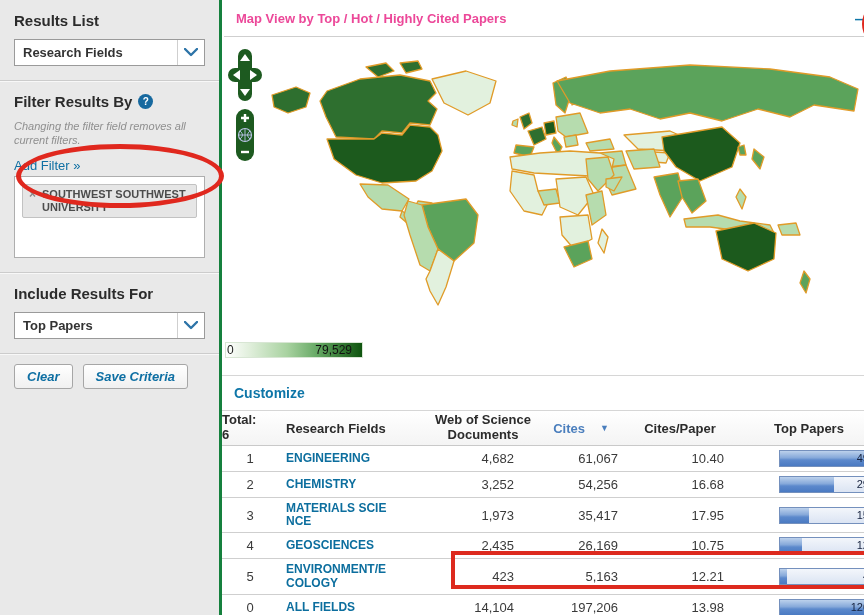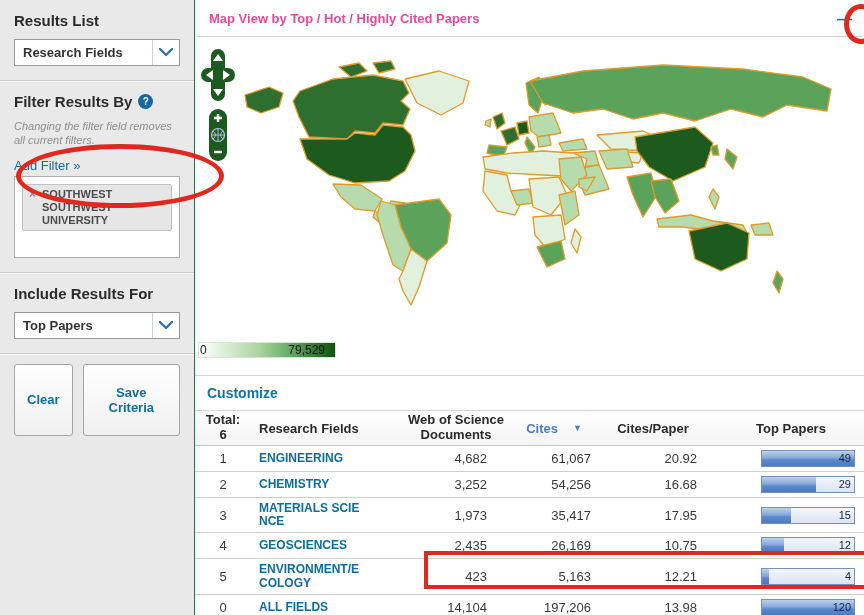--- a/index.html
+++ b/index.html
@@ -5,21 +5,21 @@
   html,body{margin:0;padding:0;}
   body{
     width:864px;height:615px;overflow:hidden;position:relative;
     font-family:"Liberation Sans","DejaVu Sans",sans-serif;
     background:#ffffff;color:#333;
   }
   .app{display:flex;width:864px;height:615px;}
 
   
   .sidebar{
-    width:195px;flex:none;background:#e9e9e9;border-right:1px solid #15803d;
+    width:222px;flex:none;background:#e9e9e9;border-right:3px solid #15803d;
     box-sizing:border-box;position:relative;
   }
   .side-sec{padding:10px 14px 14px 14px;}
   .side-sec + .side-sec{border-top:1px solid #cccccc;box-shadow:inset 0 1px 0 #f8f8f8;}
   .side-title{font-size:15px;font-weight:bold;color:#2b2b2b;margin:2px 0 10px 0;display:flex;align-items:center;gap:6px;}
   .selectbox{
     height:25px;background:#ffffff;border:1px solid #9a9a9a;display:flex;align-items:center;
     font-size:13px;font-weight:bold;color:#333;cursor:pointer;
   }
   .selectbox .sel-label{flex:1;padding:0 8px;white-space:nowrap;overflow:hidden;}
@@ -32,22 +32,23 @@
   .addfilter{font-size:13px;font-weight:normal;color:#0e6fa3;cursor:pointer;margin-bottom:3px;display:inline-block;}
   .filterbox{background:#fff;border:1px solid #aeaeae;height:82px;padding:7px;box-sizing:border-box;}
   .filtertag{
     background:#e6e6e6;border:1px solid #c2c2c2;border-radius:2px;padding:3px 6px;
     display:flex;gap:6px;align-items:flex-start;font-size:11px;font-weight:bold;color:#4c4c4c;line-height:1.2;
   }
   .filtertag .tag-x{color:#8a8a8a;font-weight:bold;font-size:12px;cursor:pointer;line-height:1.1;}
   .btnrow{display:flex;gap:10px;}
   .btn{
     background:linear-gradient(#ffffff,#f0f0f0);border:1px solid #a6a6a6;border-radius:3px;
-    padding:20px 12px;font-size:13px;font-weight:bold;color:#0e6fa3;cursor:pointer;
+    padding:4px 12px;font-size:13px;font-weight:bold;color:#0e6fa3;cursor:pointer;
     font-family:"Liberation Sans","DejaVu Sans",sans-serif;
+    font-style:italic;
   }
 
   
   .main{flex:1;position:relative;background:#fff;}
   .map-header{
     display:flex;justify-content:space-between;align-items:center;
     padding:10px 10px 9px 12px;border-bottom:1px solid #cfcfcf;margin:0 2px;
   }
   .sec-title{font-size:13px;font-weight:bold;color:#ec4899;}
   .teal-link{font-size:15px;font-weight:bold;color:#0e76a8;cursor:pointer;text-decoration:none;display:flex;align-items:center;gap:8px;}
@@ -68,21 +69,21 @@
     display:flex;justify-content:space-between;align-items:center;
     border-top:1px solid #d6d6d6;border-bottom:1px solid #d6d6d6;
     padding:9px 12px;
   }
   .report-header .teal-link{font-size:14px;}
 
   
   .thead{display:flex;align-items:center;background:linear-gradient(#ffffff,#f4f4f4);
     border-bottom:1px solid #c9c9c9;min-height:34px;font-size:13px;font-weight:bold;color:#2b2b2b;}
   .th{box-sizing:border-box;}
-  .th-rank{width:56px;text-align:center;line-height:1.15;}
+  .th-rank{width:56px;line-height:1.15;}
   .th-field{width:150px;padding-left:8px;}
   .th-docs{width:110px;text-align:center;line-height:1.15;}
   .th-cites{width:86px;text-align:center;color:#4a7ebd;display:flex;align-items:center;justify-content:center;gap:15px;cursor:pointer;}
   .sort-caret{font-size:9px;color:#4a7ebd;}
   .th-cpp{width:112px;text-align:center;}
   .th-top{margin-left:auto;width:146px;text-align:center;}
 
   .trow{display:flex;align-items:center;border-bottom:1px solid #cfcfcf;padding:4px 0;min-height:17px;}
   .c{box-sizing:border-box;font-size:13px;color:#3a3a3a;}
   .c.rank{width:56px;text-align:center;flex:none;}
@@ -267,21 +268,21 @@
       <div class="th th-cpp">Cites/Paper</div>
       <div class="th th-top">Top Papers</div>
     </div>
 
     <div>
   <div class="trow">
     <div class="c rank">1</div>
     <div class="c field">ENGINEERING</div>
     <div class="c docs">4,682</div>
     <div class="c cites">61,067</div>
-    <div class="c cpp">20.92</div>
+    <div class="c cpp">10.40</div>
     <div class="c barcell">
       <div class="bar">
         <div class="fill" style="width: 100%;"></div>
         <span class="num">49</span>
       </div>
     </div>
   </div>
 
   <div class="trow">
     <div class="c rank">2</div>

